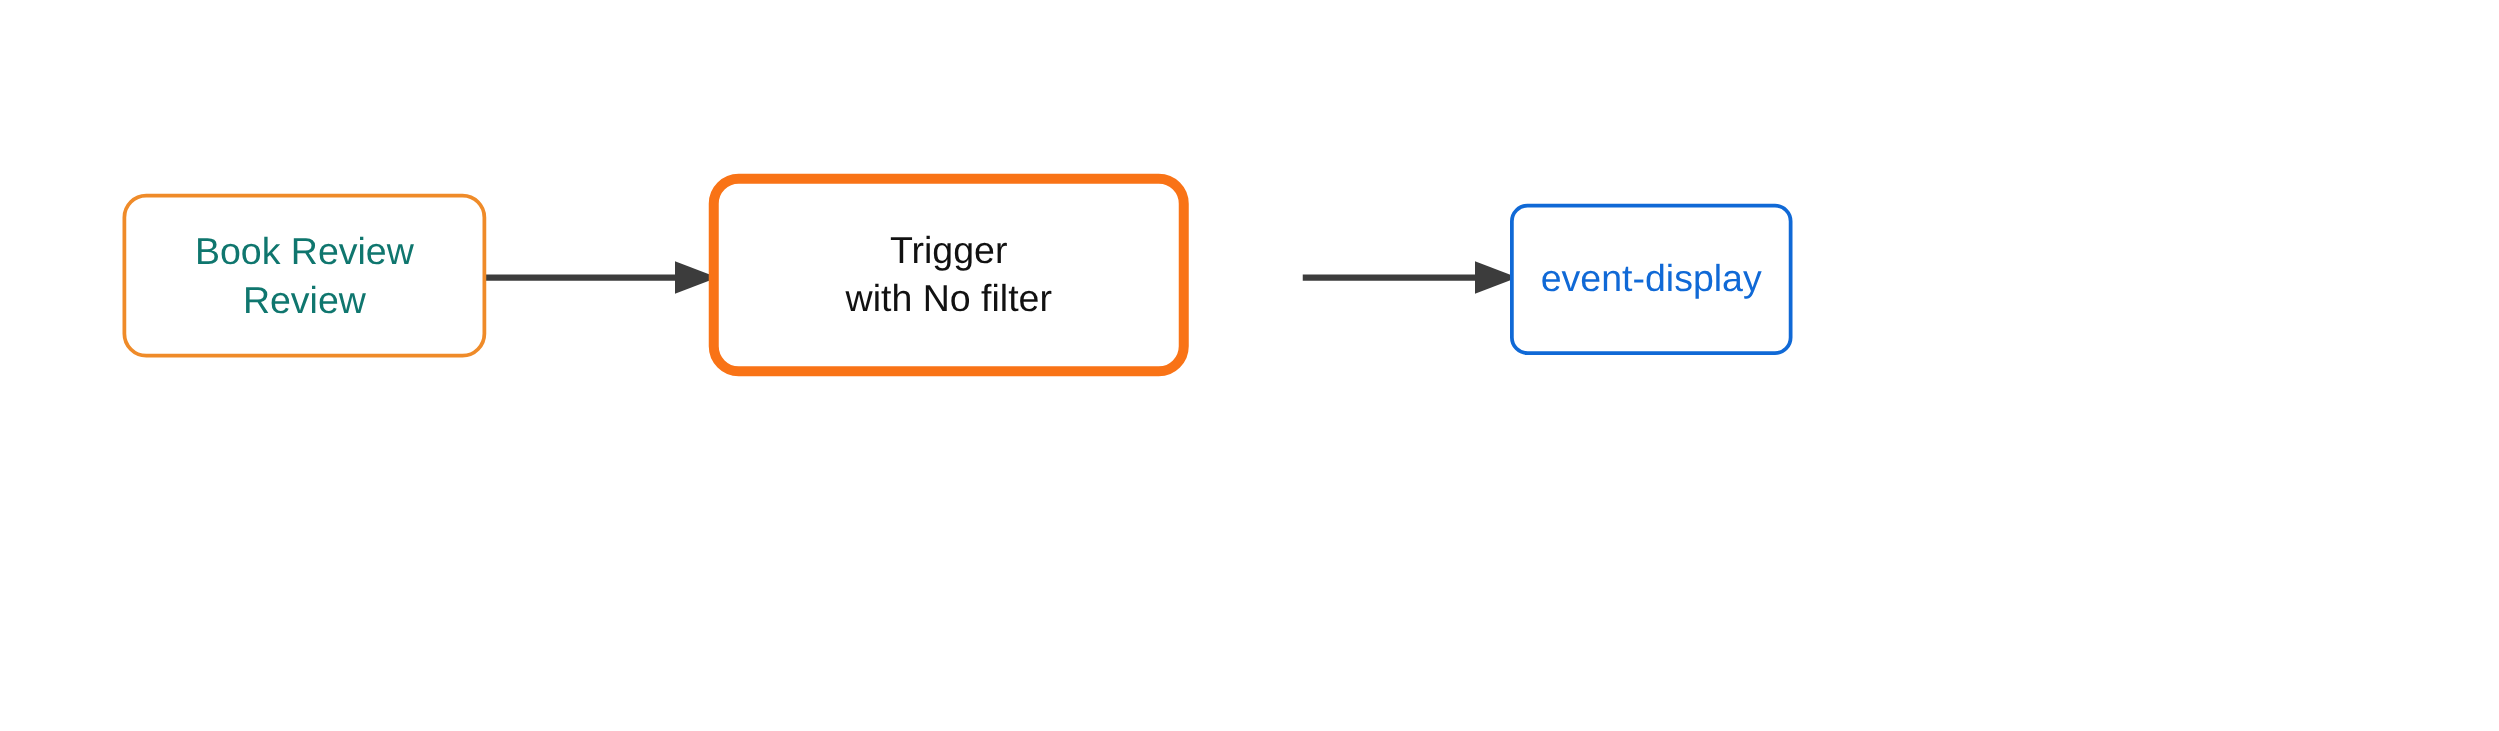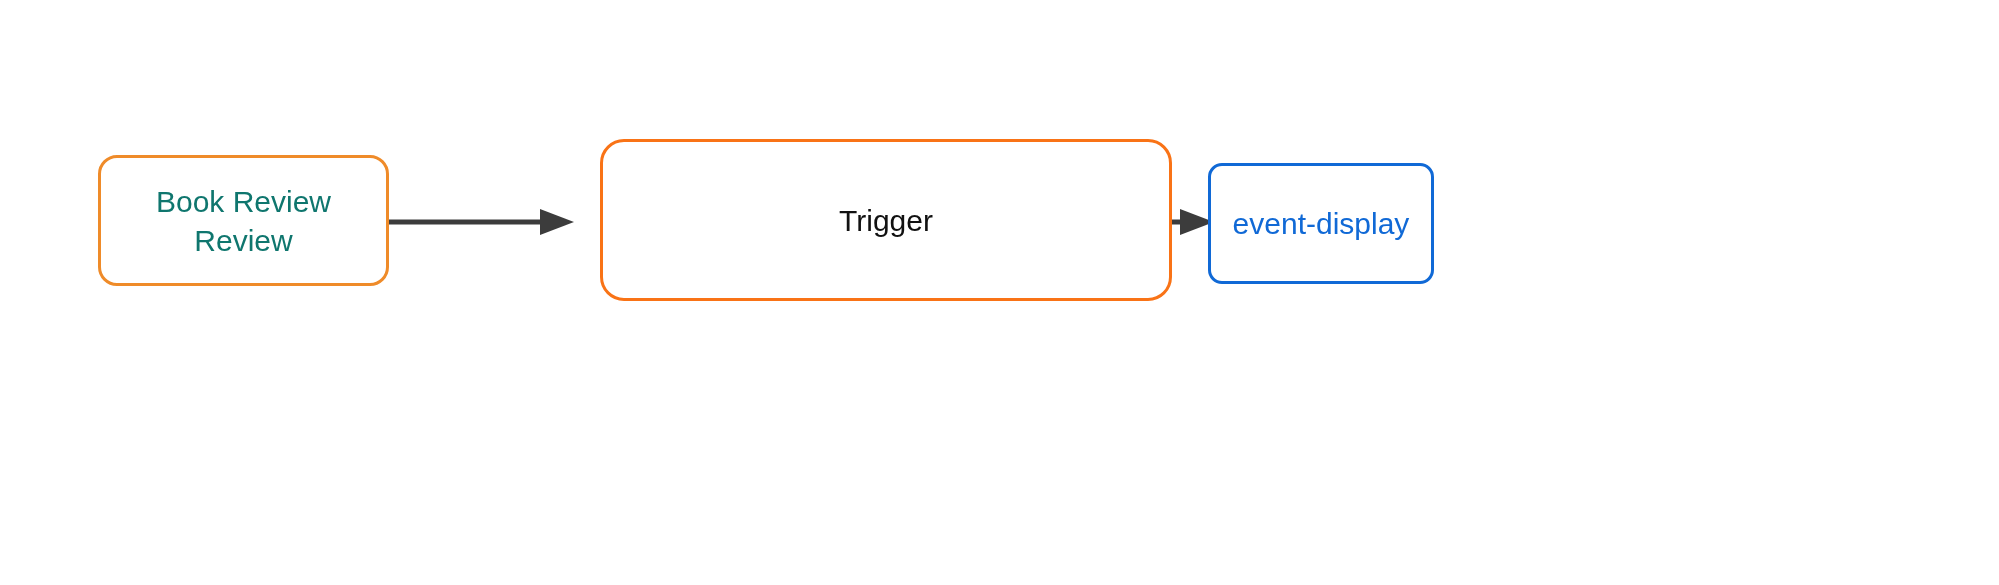--- a/index.html
+++ b/index.html
@@ -43,25 +43,25 @@
     border: 3px solid #ef8b29;
     border-radius: 19px;
   }
   #node-source .node-label {
     color: #0f766e;
     font-size: 30px;
   }
 
   
   #node-trigger {
-    left: 600px;
+    left: 567px;
     top: 139px;
-    width: 572px;
+    width: 384px;
     height: 162px;
-    border: 3px solid #f97316;
+    border: 8px solid #f97316;
     border-radius: 24px;
   }
   #node-trigger .node-label {
     color: #111111;
     font-size: 30px;
   }
 
   
   #node-sink {
     left: 1208px;
@@ -108,19 +108,20 @@
     <polygon points="138,2 172,15 138,28" fill="#3c3c3c"></polygon>
   </svg>
 
   <div class="node" id="node-source">
     <span class="node-label">Book Review</span>
     <span class="node-label">Review</span>
   </div>
 
   <div class="node" id="node-trigger">
     <span class="node-label">Trigger</span>
+    <span class="node-label">with No filter</span>
   </div>
 
   <div class="node" id="node-sink">
     <span class="node-label">event-display</span>
   </div>
 
 </div>
 
 </body></html>

